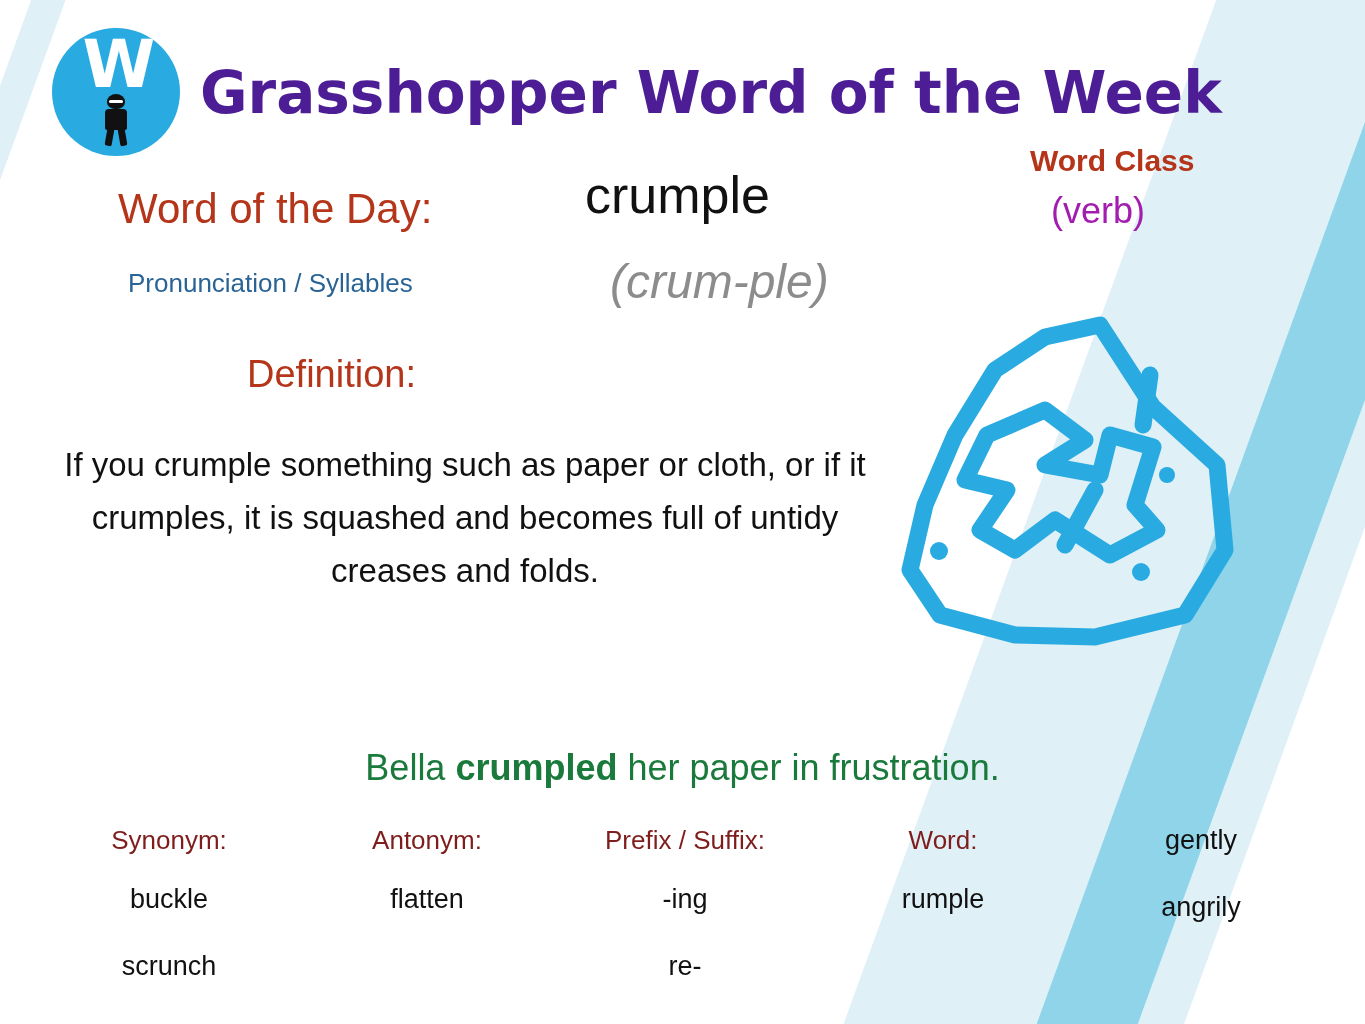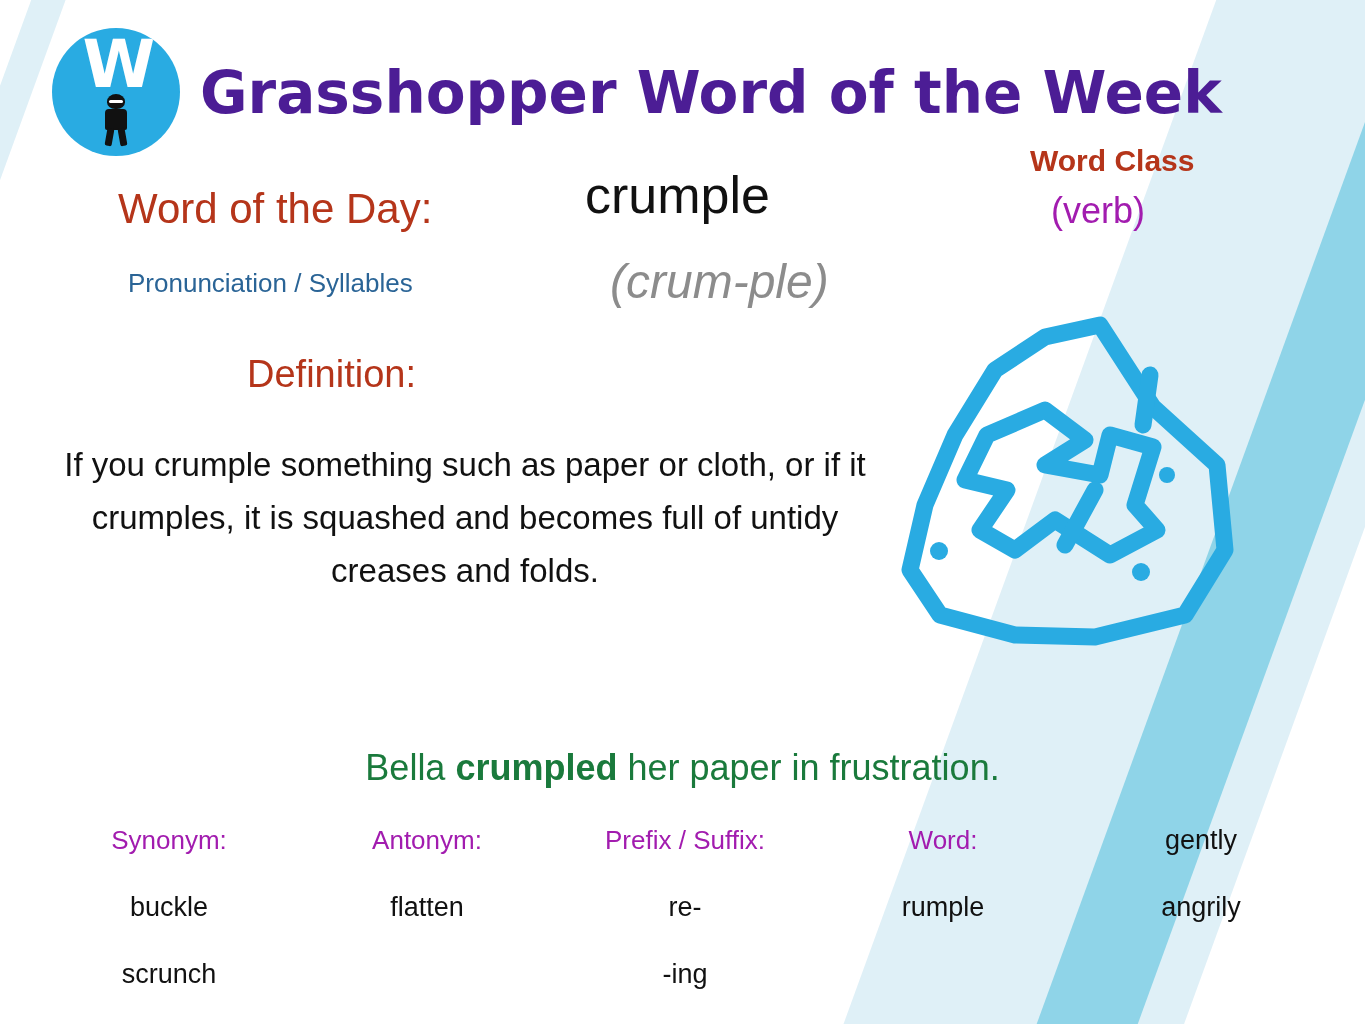--- a/index.html
+++ b/index.html
@@ -247,23 +247,23 @@
     left: 40px;
     top: 825px;
     width: 1290px;
     display: flex;
   }
   .col {
     flex: 1 1 0;
     text-align: center;
   }
   .col-head {
-    color: #a21caf;
+    color: #7f1d1d;
     font-size: 26px;
-    margin-bottom: 36px;
+    margin-bottom: 28px;
   }
   .col-item {
     color: #111111;
     font-size: 27px;
     margin-bottom: 36px;
     min-height: 27px;
   }
 </style>
 </head>
 <body>
@@ -324,22 +324,22 @@
       <div class="col-item">scrunch</div>
     </div>
 
     <div class="col">
       <div class="col-head">Antonym:</div>
       <div class="col-item">flatten</div>
     </div>
 
     <div class="col">
       <div class="col-head">Prefix / Suffix:</div>
+      <div class="col-item">-ing</div>
       <div class="col-item">re-</div>
-      <div class="col-item">-ing</div>
     </div>
 
     <div class="col">
       <div class="col-head">Word:</div>
       <div class="col-item">rumple</div>
       <div class="col-item"></div>
     </div>
 
     <div class="col">
       <div class="col-item">gently</div>

